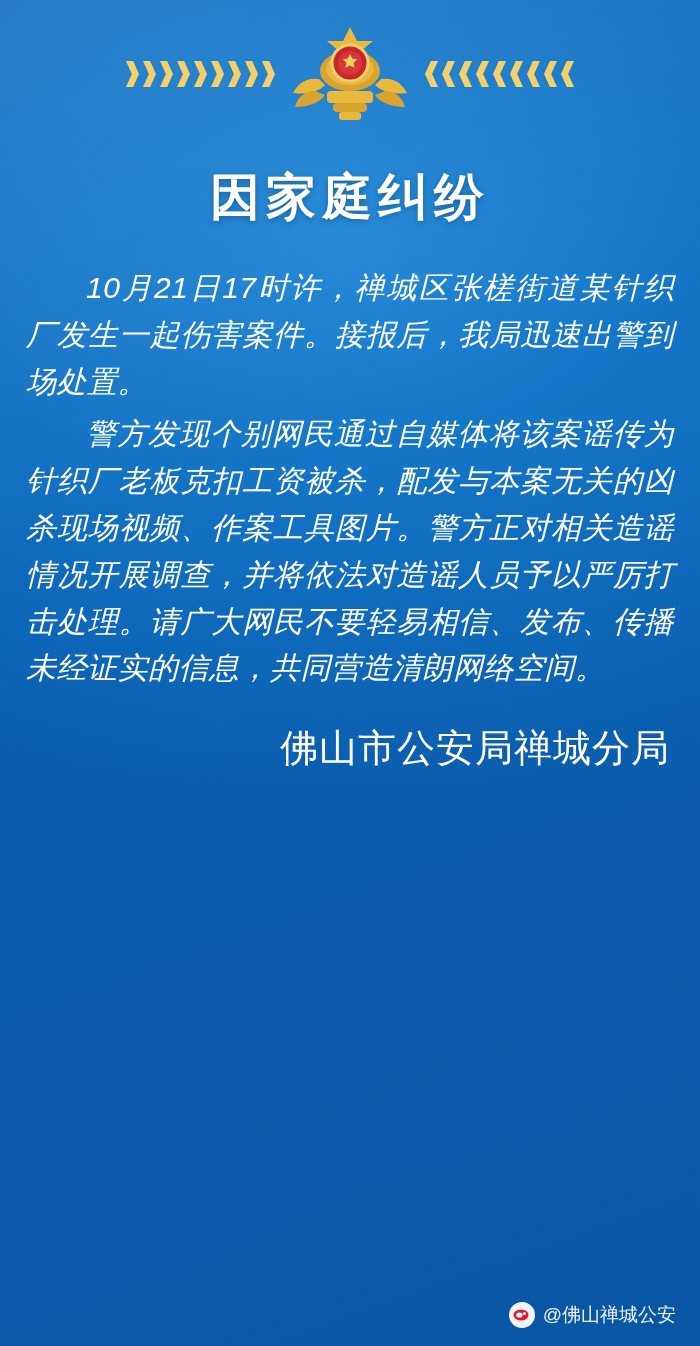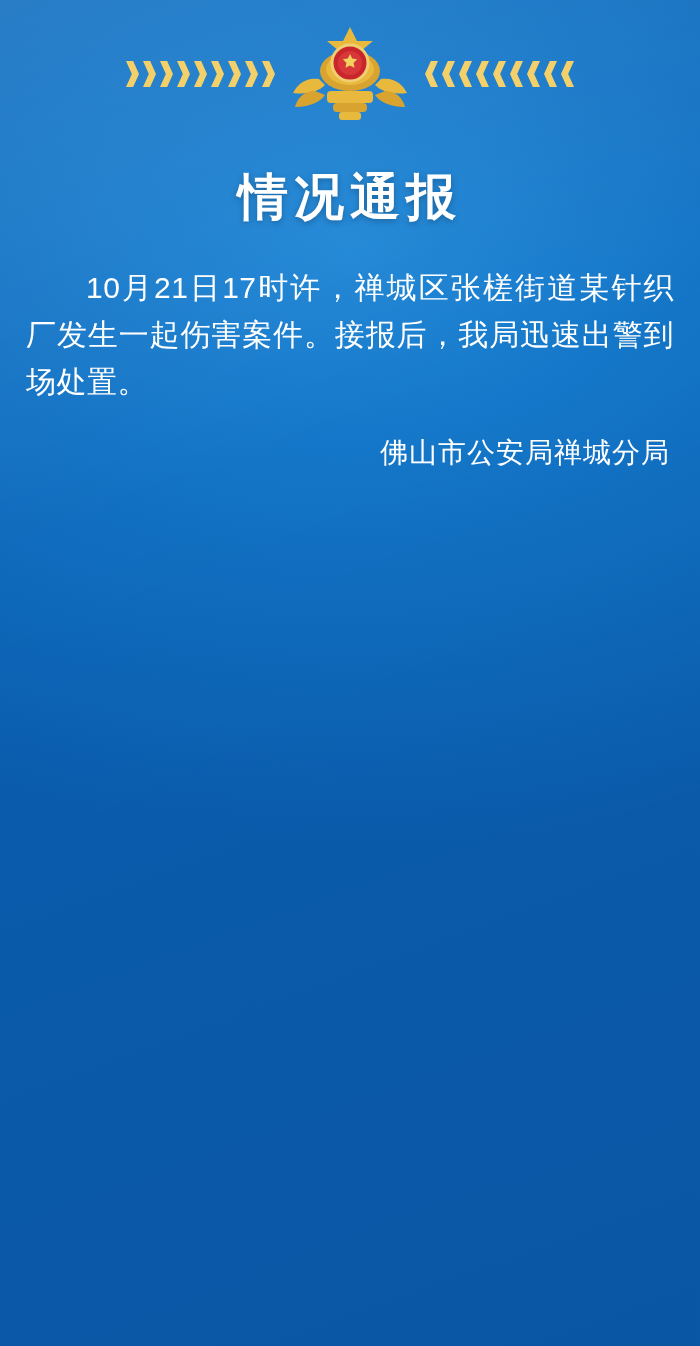--- a/index.html
+++ b/index.html
@@ -87,31 +87,32 @@
   .body {
     position: relative;
     z-index: 2;
     margin: 34px 26px 0 26px;
     color: #ffffff;
     font-size: 30px;
     line-height: 1.56;
     letter-spacing: 0.5px;
     text-align: justify;
     text-justify: inter-ideograph;
+    font-style: italic;
   }
   .body p {
     margin: 0 0 6px 0;
     text-indent: 2em;
   }
   .signature {
     position: relative;
     z-index: 2;
     margin: 26px 30px 0 0;
     color: #ffffff;
-    font-size: 28px;
+    font-size: 38px;
     line-height: 1.6;
     text-align: right;
     letter-spacing: 1px;
   }
 
   
   .footer {
     position: absolute;
     right: 24px;
     bottom: 18px;
@@ -182,24 +183,35 @@
       <span class="chev right"></span>
       <span class="chev right"></span>
       <span class="chev right"></span>
       <span class="chev right"></span>
       <span class="chev right"></span>
       <span class="chev right"></span>
       <span class="chev right"></span>
     </div>
   </div>
 
-  <div class="title">情况通报</div>
+  <div class="title">因家庭纠纷</div>
 
   <div class="body">
     <p>10月21日17时许，禅城区张槎街道某针织厂发生一起伤害案件。接报后，我局迅速出警到场处置。</p>
+    <p>警方发现个别网民通过自媒体将该案谣传为针织厂老板克扣工资被杀，配发与本案无关的凶杀现场视频、作案工具图片。警方正对相关造谣情况开展调查，并将依法对造谣人员予以严厉打击处理。请广大网民不要轻易相信、发布、传播未经证实的信息，共同营造清朗网络空间。</p>
   </div>
 
   <div class="signature">
     <div>佛山市公安局禅城分局</div>
   </div>
 
+  <div class="footer">
+    <span class="weibo-eye">
+      <svg width="18" height="14" viewBox="0 0 18 14" xmlns="http://www.w3.org/2000/svg">
+        <ellipse cx="8" cy="7" rx="7.5" ry="5.6" fill="#e6162d"></ellipse>
+        <ellipse cx="6.4" cy="7" rx="3.2" ry="2.6" fill="#ffffff"></ellipse>
+        <circle cx="11.4" cy="5.6" r="1.5" fill="#ffffff"></circle>
+      </svg>
+    </span>
+    <span>@佛山禅城公安</span>
+  </div>
 
 </div>
 
 </body></html>

